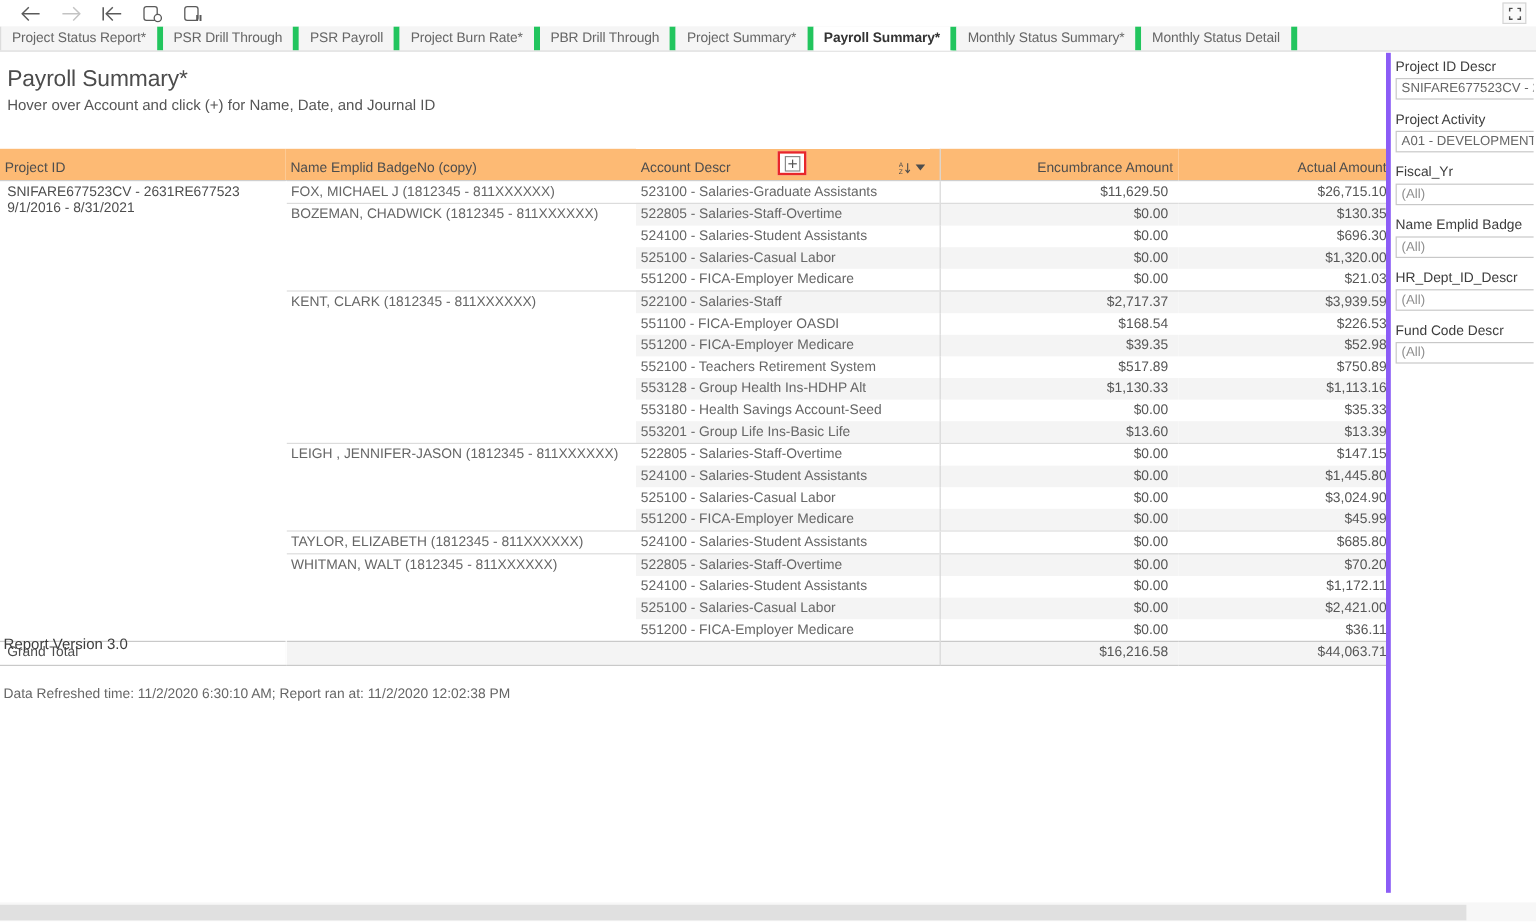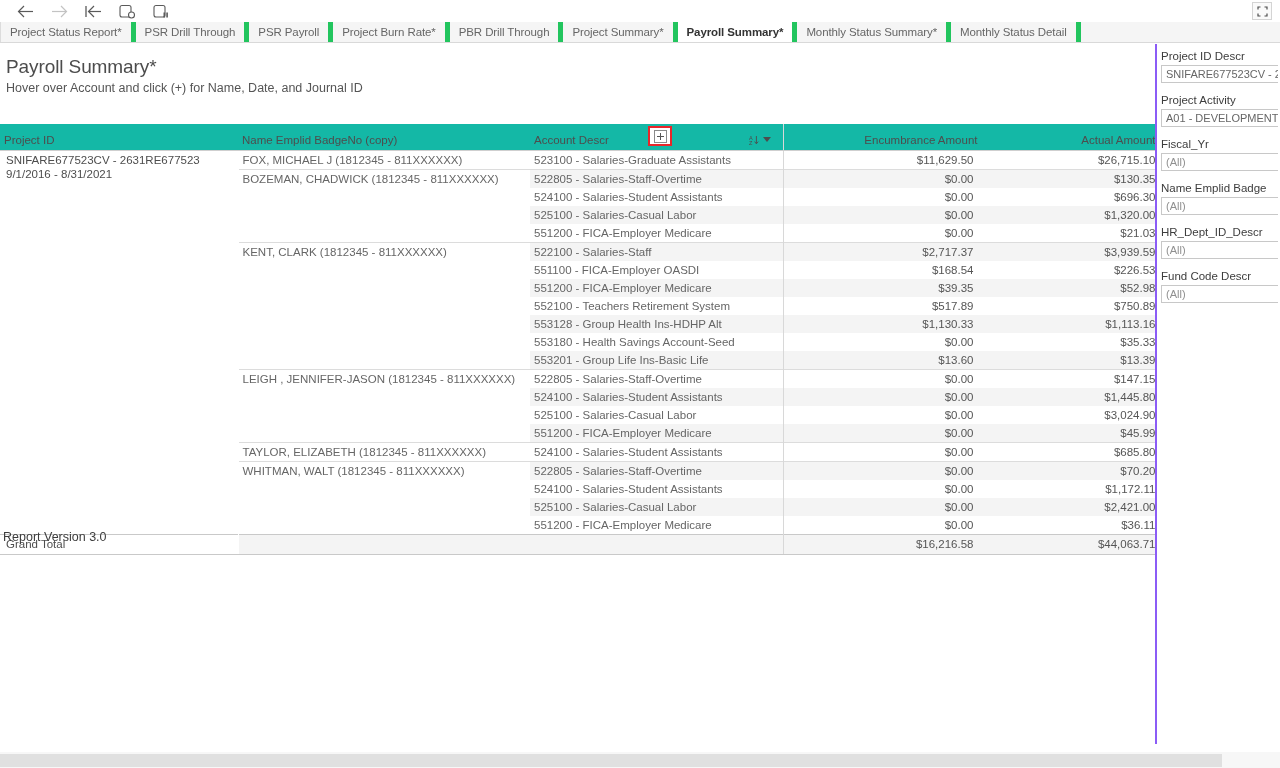--- a/index.html
+++ b/index.html
@@ -89,21 +89,21 @@
     table-layout: fixed;
   }
   .tbl th {
     font-weight: normal;
     font-size: 11.5px;
     color: #4d4d4d;
     padding: 2px 4px 4px 4px;
     border-bottom: 1px solid #cfcfcf;
     vertical-align: bottom;
     height: 26px;
-    background: #14b8a6;
+    background: #fdba74;
   }
   .th-proj   { text-align: left; width: 238px; padding-left: 6px; }
   .th-name   { text-align: left; width: 292px; }
   .th-acct   { text-align: left; width: 245px; position: relative; }
   .th-gap    { width: 2px; padding:0; border-bottom: 1px solid #cfcfcf; }
   .th-enc    { text-align: right; width: 198px; padding-right: 8px; }
   .th-act    { text-align: right; width: 178px; padding-right: 4px; }
 
   .tbl td {
     padding: 2px 4px;
@@ -172,21 +172,21 @@
   .footer { position: absolute; left: 3px; top: 486px; }
   .f-ver  { font-size: 12.5px; color: #3d3d3d; }
   .f-info { font-size: 11.5px; color: #4d4d4d; margin-top: 2px; }
   .f-data { font-size: 11.5px; color: #666666; margin-top: 29px; }
 
   
   .filters {
     position: absolute; top: 44px; right: 0;
     width: 125px; height: 700px;
     background: #ffffff;
-    border-left: 2px solid #8b5cf6;
+    border-left: 4px solid #8b5cf6;
     padding: 6px 0 0 4px;
     overflow: hidden;
   }
   .f-group { margin-bottom: 11px; }
   .f-label {
     font-size: 11.5px; color: #3d3d3d;
     margin-bottom: 3px; white-space: nowrap;
   }
   .f-input {
     height: 18px; width: 128px;
@@ -467,20 +467,21 @@
             <td class="c-acct"></td>
             <td class="c-gap"></td>
             <td class="c-enc vdiv">$16,216.58</td>
             <td class="c-act">$44,063.71</td>
           </tr>
         </tbody>
     </table>
 
     <div class="footer">
       <div class="f-ver">Report Version 3.0</div>
+      <div class="f-data">Data Refreshed time: 11/2/2020 6:30:10 AM; Report ran at: 11/2/2020 12:02:38 PM</div>
     </div>
   </div>
 
   <div class="filters">
       <div class="f-group">
         <div class="f-label">Project ID Descr</div>
         <div class="f-input">SNIFARE677523CV - 2</div>
       </div>
       <div class="f-group">
         <div class="f-label">Project Activity</div>

